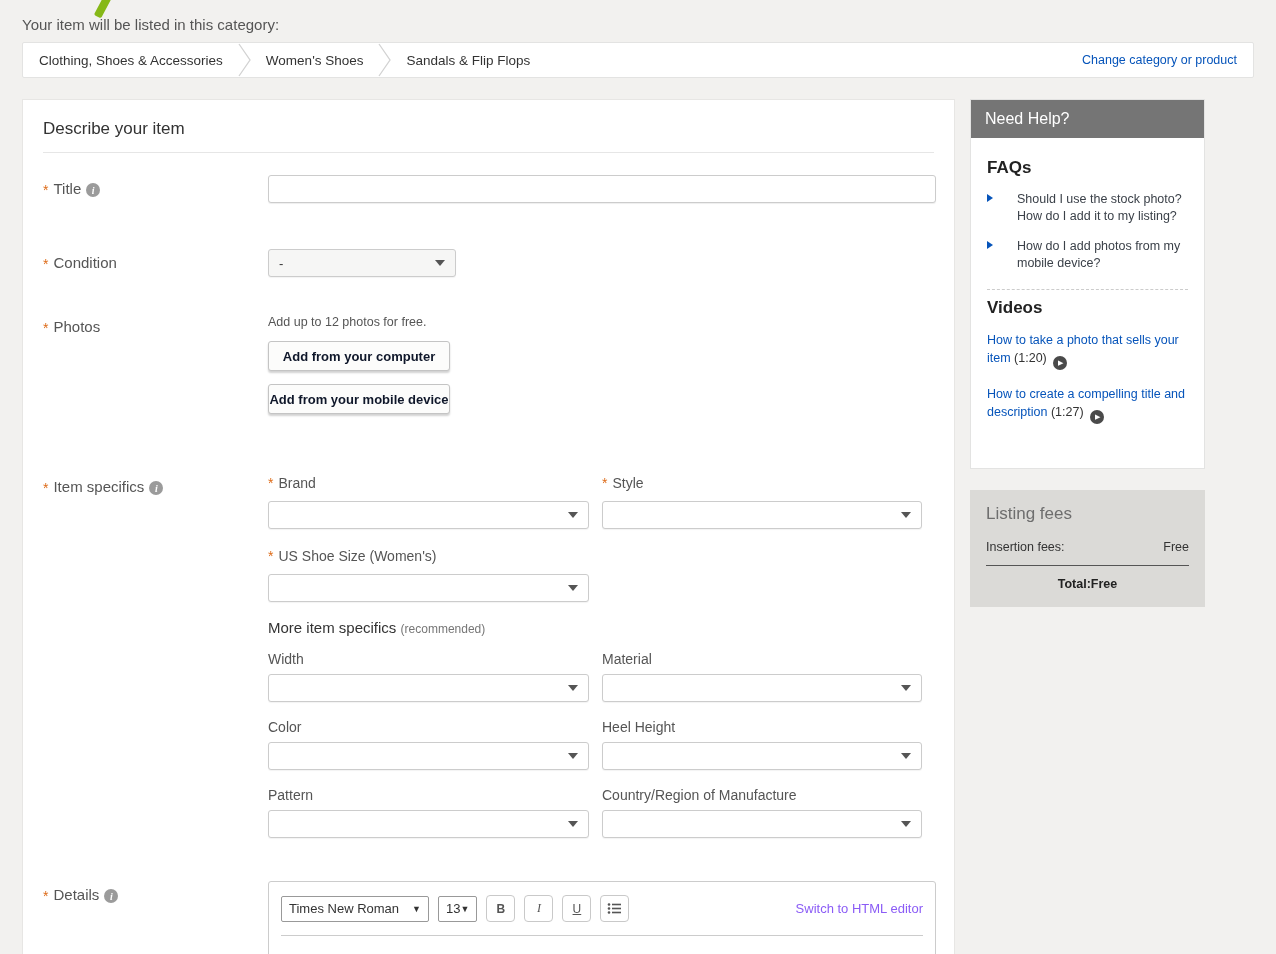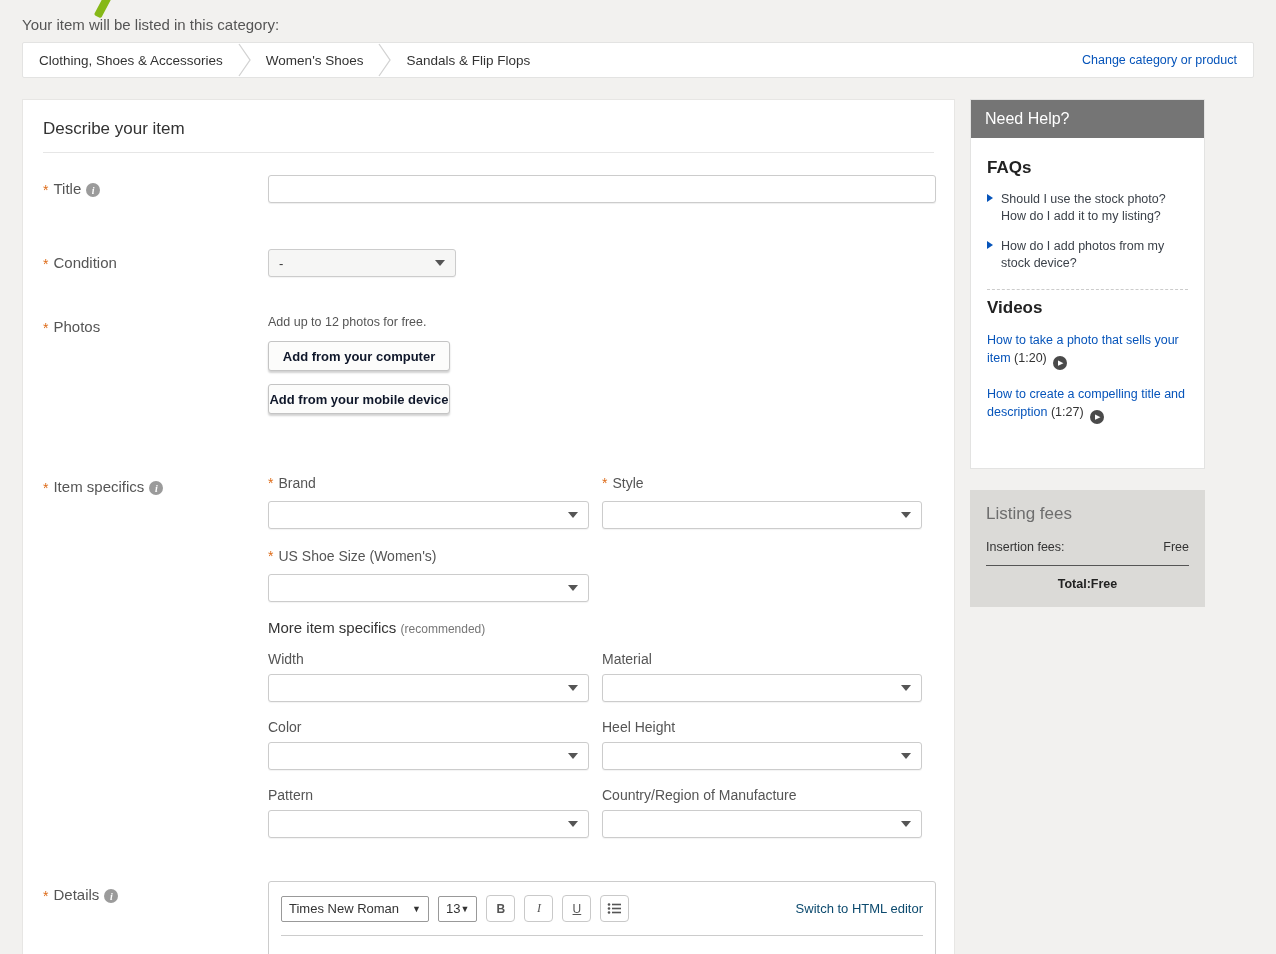--- a/index.html
+++ b/index.html
@@ -62,31 +62,31 @@
     display:flex;align-items:center;padding:0 7px;font-size:13px;color:#333;cursor:pointer;background:#fff;}
   .tb-select .caret{font-size:9px;color:#333;}
   .tb-font{width:148px;}
   .tb-font .caret{margin-left:auto;}
   .tb-btn{width:29px;height:27px;box-sizing:border-box;border:1px solid #c9c9c9;border-radius:4px;
     background:#fff;display:flex;align-items:center;justify-content:center;color:#555;
     font-size:12px;cursor:pointer;}
   .tb-btn.b{font-weight:bold;}
   .tb-btn.i{font-style:italic;font-family:"Liberation Serif",serif;}
   .tb-btn.u{text-decoration:underline;}
-  .switch-link{margin-left:auto;font-size:13px;color:#0c4a6e;text-decoration:none;}
+  .switch-link{margin-left:auto;font-size:13px;color:#8b5cf6;text-decoration:none;}
   .editor-divider{border-top:1px solid #ccc;margin:0 12px;}
   .editor-body{height:140px;}
 
   
   .sidebar{width:235px;flex:none;}
   .help-box{background:#fff;border:1px solid #e3e3e2;min-height:370px;box-sizing:border-box;}
   .help-header{background:#757575;color:#ffffff;font-weight:normal;font-size:16px;padding:10px 14px;}
   .help-body{padding:12px 16px 10px;}
   .side-h{font-size:17px;font-weight:bold;color:#222;margin:8px 0 13px;}
-  .faq{display:flex;gap:8px;margin-bottom:13px;font-size:12.5px;color:#3b4149;line-height:1.35;cursor:pointer;}
+  .faq{display:flex;gap:24px;margin-bottom:13px;font-size:12.5px;color:#3b4149;line-height:1.35;cursor:pointer;}
   .faq-bullet{flex:none;width:0;height:0;border-left:6px solid #0654ba;border-top:4.5px solid transparent;
     border-bottom:4.5px solid transparent;margin-top:3px;}
   .vid-sep{border-top:1px dashed #ccc;margin:17px 0 2px;}
   .video{font-size:12.5px;line-height:1.45;margin-bottom:15px;}
   .video a{color:#0654ba;text-decoration:none;}
   .video .dur{color:#333;}
   .play-icon{display:inline-flex;width:14px;height:14px;border-radius:50%;background:#4a4a4a;color:#fff;
     font-size:7px;align-items:center;justify-content:center;vertical-align:-3px;margin-left:3px;cursor:pointer;}
   .play-icon span{margin-left:1px;}
   .fees-box{background:#dbdad7;margin-top:21px;padding:12px 16px 16px;box-sizing:border-box;}
@@ -305,21 +305,21 @@
     <div class="help-box">
       <div class="help-header">Need Help?</div>
       <div class="help-body">
         <div class="side-h">FAQs</div>
         <div class="faq">
           <span class="faq-bullet"></span>
           <span>Should I use the stock photo? How do I add it to my listing?</span>
         </div>
         <div class="faq">
           <span class="faq-bullet"></span>
-          <span>How do I add photos from my stock device?</span>
+          <span>How do I add photos from my mobile device?</span>
         </div>
         <div class="vid-sep"></div>
         <div class="side-h">Videos</div>
         <div class="video">
           <a href="#">How to take a photo that sells your item</a>
           <span class="dur">(1:20)</span>
           <span class="play-icon">
               <span>▶</span>
             </span>
         </div>

